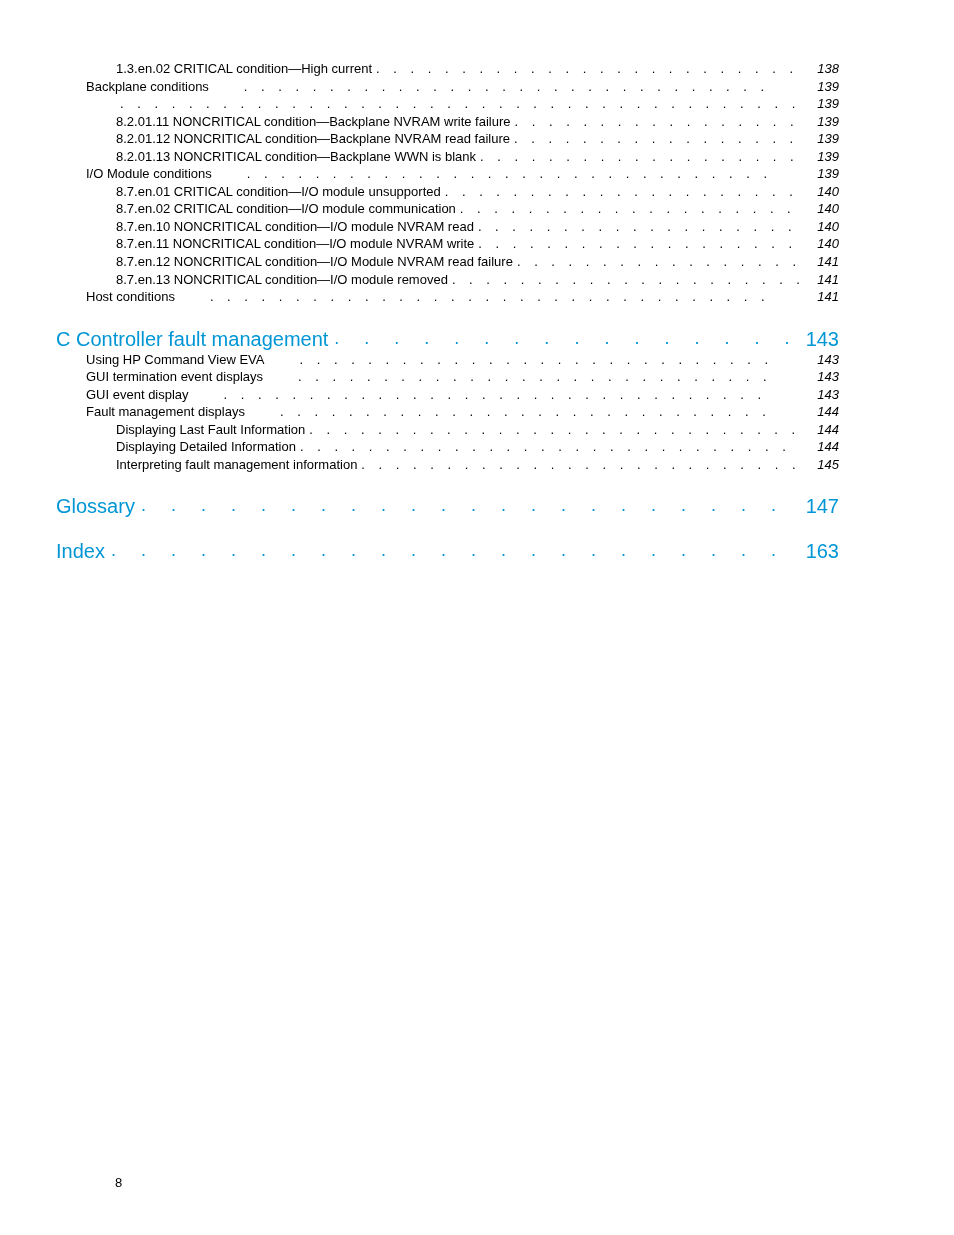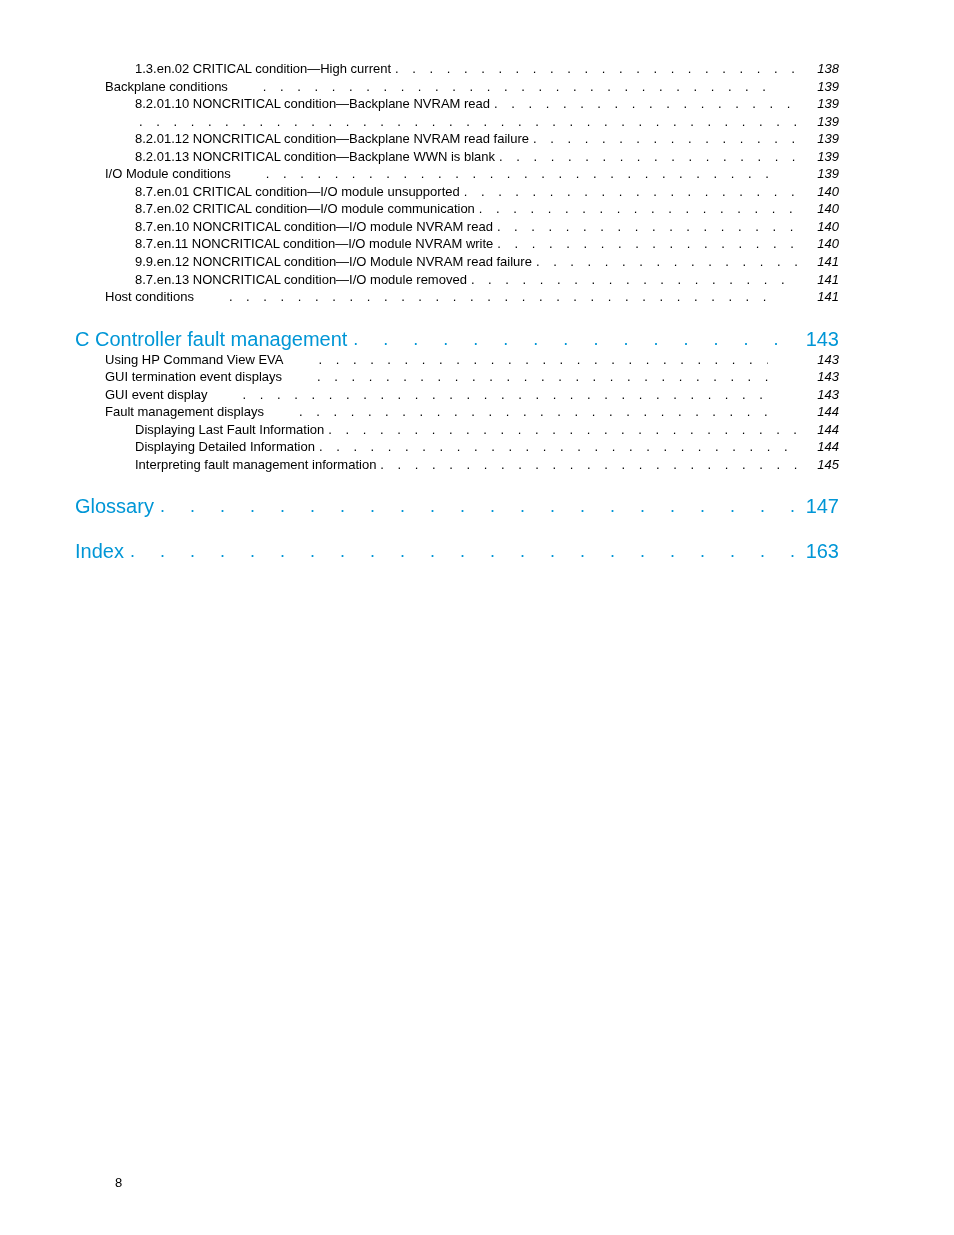--- a/index.html
+++ b/index.html
@@ -6,21 +6,21 @@
     margin: 0;
     padding: 0;
     background: #ffffff;
     font-family: Arial, Helvetica, sans-serif;
     color: #000000;
     width: 954px;
     height: 1235px;
     position: relative;
   }
   .page {
-    padding: 60px 115px 0 75px;
+    padding: 60px 115px 0 56px;
   }
   .toc-entry {
     display: flex;
     align-items: baseline;
     font-size: 13px;
     line-height: 1.35;
     white-space: nowrap;
     overflow: hidden;
   }
   .toc-entry .label {
@@ -38,21 +38,21 @@
     text-align: right;
     min-width: 40px;
     font-style: italic;
   }
   .indent-1 { padding-left: 30px; gap: 31px; }
   .indent-2 { padding-left: 60px; }
   .section-heading {
     font-size: 20px;
     color: #0096d6;
     display: flex;
-    align-items: center;
+    align-items: flex-start;
     white-space: nowrap;
     overflow: hidden;
     font-weight: 300;
     margin-top: 22px;
   }
   .section-heading .label { flex: 0 0 auto; }
   .section-heading .dots {
     flex: 1 1 auto;
     overflow: hidden;
     letter-spacing: 10px;
@@ -83,25 +83,25 @@
           <span class="label">1.3.en.02 CRITICAL condition—High current</span>
           <span class="dots"> . . . . . . . . . . . . . . . . . . . . . . . . . . . . . . . . . . . . . . . . . . . . . . . . . . . . . . . . . . . . . . . . . . . . . . . . . . . . . . . . . . . . . . . . . . . . . . . . . . . . . . . . . . . . . . . . . . . . . . . . . . . . . . . . . . . . . . . . . . . . . . . . . . . . . . . . . . . . . . . . . . . . . . . . . . . . . . . . . . . . . . . . . . . . . . . . . . . . . . . .</span>
           <span class="page-num">138</span>
         </div>
         <div class="toc-entry indent-1">
           <span class="label">Backplane conditions</span>
           <span class="dots"> . . . . . . . . . . . . . . . . . . . . . . . . . . . . . . . . . . . . . . . . . . . . . . . . . . . . . . . . . . . . . . . . . . . . . . . . . . . . . . . . . . . . . . . . . . . . . . . . . . . . . . . . . . . . . . . . . . . . . . . . . . . . . . . . . . . . . . . . . . . . . . . . . . . . . . . . . . . . . . . . . . . . . . . . . . . . . . . . . . . . . . . . . . . . . . . . . . . . . . . .</span>
           <span class="page-num">139</span>
         </div>
         <div class="toc-entry indent-2">
-          <span class="label">8.2.01.10 NONCRITICAL condition—Backplane NVRAM read</span>
-          <span class="dots"> . . . . . . . . . . . . . . . . . . . . . . . . . . . . . . . . . . . . . . . . . . . . . . . . . . . . . . . . . . . . . . . . . . . . . . . . . . . . . . . . . . . . . . . . . . . . . . . . . . . . . . . . . . . . . . . . . . . . . . . . . . . . . . . . . . . . . . . . . . . . . . . . . . . . . . . . . . . . . . . . . . . . . . . . . . . . . . . . . . . . . . . . . . . . . . . . . . . . . . . .</span>
-          <span class="page-num">139</span>
-        </div>
-        <div class="toc-entry indent-2">
+          <span class="dots"> . . . . . . . . . . . . . . . . . . . . . . . . . . . . . . . . . . . . . . . . . . . . . . . . . . . . . . . . . . . . . . . . . . . . . . . . . . . . . . . . . . . . . . . . . . . . . . . . . . . . . . . . . . . . . . . . . . . . . . . . . . . . . . . . . . . . . . . . . . . . . . . . . . . . . . . . . . . . . . . . . . . . . . . . . . . . . . . . . . . . . . . . . . . . . . . . . . . . . . . .</span>
+          <span class="page-num">139</span>
+        </div>
+        <div class="toc-entry indent-2">
+          <span class="label">8.2.01.11 NONCRITICAL condition—Backplane NVRAM write failure</span>
           <span class="dots"> . . . . . . . . . . . . . . . . . . . . . . . . . . . . . . . . . . . . . . . . . . . . . . . . . . . . . . . . . . . . . . . . . . . . . . . . . . . . . . . . . . . . . . . . . . . . . . . . . . . . . . . . . . . . . . . . . . . . . . . . . . . . . . . . . . . . . . . . . . . . . . . . . . . . . . . . . . . . . . . . . . . . . . . . . . . . . . . . . . . . . . . . . . . . . . . . . . . . . . . .</span>
           <span class="page-num">139</span>
         </div>
         <div class="toc-entry indent-2">
           <span class="label">8.2.01.12 NONCRITICAL condition—Backplane NVRAM read failure</span>
           <span class="dots"> . . . . . . . . . . . . . . . . . . . . . . . . . . . . . . . . . . . . . . . . . . . . . . . . . . . . . . . . . . . . . . . . . . . . . . . . . . . . . . . . . . . . . . . . . . . . . . . . . . . . . . . . . . . . . . . . . . . . . . . . . . . . . . . . . . . . . . . . . . . . . . . . . . . . . . . . . . . . . . . . . . . . . . . . . . . . . . . . . . . . . . . . . . . . . . . . . . . . . . . .</span>
           <span class="page-num">139</span>
         </div>
         <div class="toc-entry indent-2">
           <span class="label">8.2.01.13 NONCRITICAL condition—Backplane WWN is blank</span>
@@ -127,21 +127,21 @@
           <span class="label">8.7.en.10 NONCRITICAL condition—I/O module NVRAM read</span>
           <span class="dots"> . . . . . . . . . . . . . . . . . . . . . . . . . . . . . . . . . . . . . . . . . . . . . . . . . . . . . . . . . . . . . . . . . . . . . . . . . . . . . . . . . . . . . . . . . . . . . . . . . . . . . . . . . . . . . . . . . . . . . . . . . . . . . . . . . . . . . . . . . . . . . . . . . . . . . . . . . . . . . . . . . . . . . . . . . . . . . . . . . . . . . . . . . . . . . . . . . . . . . . . .</span>
           <span class="page-num">140</span>
         </div>
         <div class="toc-entry indent-2">
           <span class="label">8.7.en.11 NONCRITICAL condition—I/O module NVRAM write</span>
           <span class="dots"> . . . . . . . . . . . . . . . . . . . . . . . . . . . . . . . . . . . . . . . . . . . . . . . . . . . . . . . . . . . . . . . . . . . . . . . . . . . . . . . . . . . . . . . . . . . . . . . . . . . . . . . . . . . . . . . . . . . . . . . . . . . . . . . . . . . . . . . . . . . . . . . . . . . . . . . . . . . . . . . . . . . . . . . . . . . . . . . . . . . . . . . . . . . . . . . . . . . . . . . .</span>
           <span class="page-num">140</span>
         </div>
         <div class="toc-entry indent-2">
-          <span class="label">9.9.en.12 NONCRITICAL condition—I/O Module NVRAM read failure</span>
+          <span class="label">8.7.en.12 NONCRITICAL condition—I/O Module NVRAM read failure</span>
           <span class="dots"> . . . . . . . . . . . . . . . . . . . . . . . . . . . . . . . . . . . . . . . . . . . . . . . . . . . . . . . . . . . . . . . . . . . . . . . . . . . . . . . . . . . . . . . . . . . . . . . . . . . . . . . . . . . . . . . . . . . . . . . . . . . . . . . . . . . . . . . . . . . . . . . . . . . . . . . . . . . . . . . . . . . . . . . . . . . . . . . . . . . . . . . . . . . . . . . . . . . . . . . .</span>
           <span class="page-num">141</span>
         </div>
         <div class="toc-entry indent-2">
           <span class="label">8.7.en.13 NONCRITICAL condition—I/O module removed</span>
           <span class="dots"> . . . . . . . . . . . . . . . . . . . . . . . . . . . . . . . . . . . . . . . . . . . . . . . . . . . . . . . . . . . . . . . . . . . . . . . . . . . . . . . . . . . . . . . . . . . . . . . . . . . . . . . . . . . . . . . . . . . . . . . . . . . . . . . . . . . . . . . . . . . . . . . . . . . . . . . . . . . . . . . . . . . . . . . . . . . . . . . . . . . . . . . . . . . . . . . . . . . . . . . .</span>
           <span class="page-num">141</span>
         </div>
         <div class="toc-entry indent-1">
           <span class="label">Host conditions</span>

